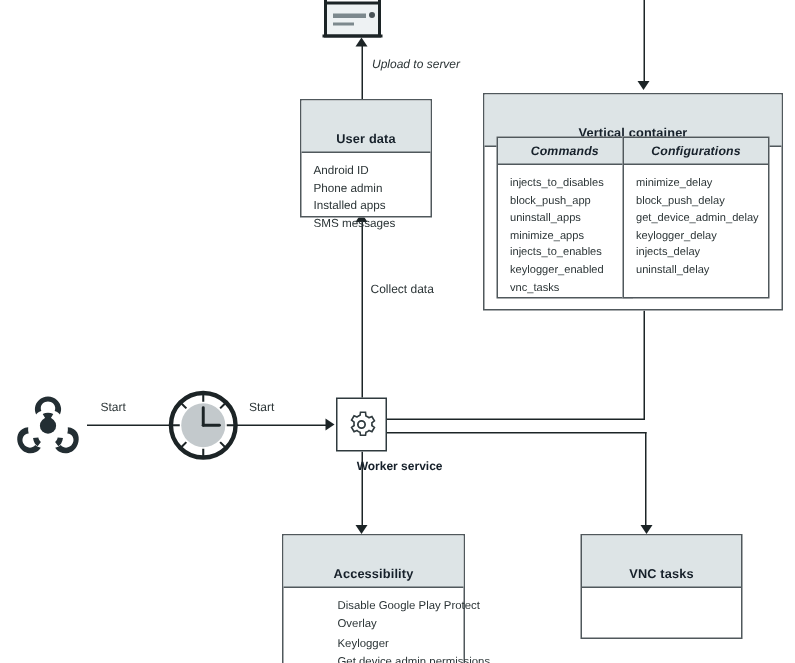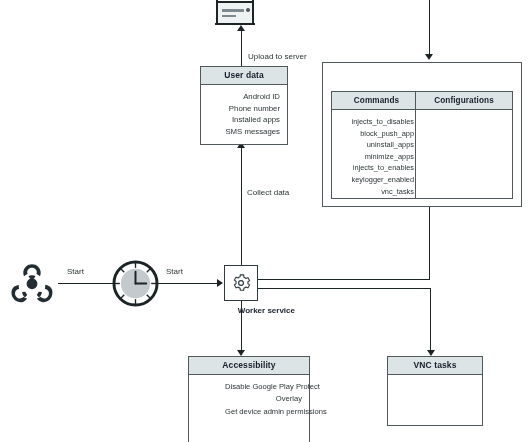--- a/index.html
+++ b/index.html
@@ -17,55 +17,54 @@
     border:1px solid #50585c;
     box-sizing:border-box;
   }
   .box-hdr{
     background:#dde4e6;
     border-bottom:1px solid #50585c;
     text-align:center;
     font-size:8.5px;
     font-weight:bold;
     letter-spacing:.1px;
-    padding:3px 2px 4px 2px;
+    padding:20px 2px 4px 2px;
     color:#16202a;
   }
   .box-body{
     padding:6px 7px 7px 8px;
   }
   .box-body .li{
     font-size:8.2px;
     line-height:12.4px;
     color:#2b3436;
     white-space:nowrap;
-    text-align:right;
   }
 
   
   #vertical-container{left:322px;top:62px;width:200px;height:145px;}
   #vertical-container > .box-hdr{font-size:8.5px;}
   .vc-inner{position:absolute;top:28px;left:8px;right:8px;bottom:7px;}
   .sub-box{
     position:absolute;top:0;bottom:0;
     background:#ffffff;border:1px solid #50585c;box-sizing:border-box;
   }
   #commands-box{left:0;width:91px;}
   #configurations-box{right:0;width:98px;}
   .sub-box .box-body .li{font-size:7.4px;line-height:11.6px;}
-  .sub-box .box-hdr{font-size:8.2px;padding:4px 1px;}
+  .sub-box .box-hdr{font-size:8.2px;padding:4px 1px;font-style:italic;}
 
   
   #user-data-box{left:200px;top:66px;width:88px;height:79px;}
   #user-data-box .box-body .li{font-size:7.8px;line-height:11.6px;}
 
   #accessibility-box{left:188px;top:356px;width:122px;height:88px;}
   #accessibility-box .box-body .li{font-size:7.6px;line-height:12.4px;padding-left:28px;}
 
-  #vnc-tasks-box{left:387px;top:356px;width:96px;height:70px;}
+  #vnc-tasks-box{left:387px;top:356px;width:108px;height:70px;}
   #vnc-tasks-box .box-body .li{font-size:7.6px;line-height:12.4px;}
 
   
   #worker-service-box{
     position:absolute;left:224px;top:265px;width:34px;height:36px;
     background:#ffffff;border:1px solid #2f3a3e;box-sizing:border-box;
     display:flex;align-items:center;justify-content:center;
   }
   #worker-service-label{
     position:absolute;left:187px;top:306px;width:108px;text-align:right;
@@ -103,21 +102,21 @@
   <div class="ln lnh" style="left:150px;top:283px;width:68px;"></div>
   <div class="arr arr-r" style="left:217px;top:279px;"></div>
   <div class="edge-label" style="left:163px;top:267px;">Start</div>
 
   <div class="ln lnv" style="left:241px;top:147px;height:119px;"></div>
   <div class="arr arr-u" style="left:237px;top:142px;"></div>
   <div class="edge-label" style="left:244px;top:188px;">Collect data</div>
 
   <div class="ln lnv" style="left:241px;top:30px;height:38px;"></div>
   <div class="arr arr-u" style="left:237px;top:25px;"></div>
-  <div class="edge-label" style="left:245px;top:52px;">Upload to server</div>
+  <div class="edge-label" style="left:245px;top:38px;font-style:italic;">Upload to server</div>
 
   <div class="ln lnv" style="left:429px;top:-2px;height:56px;"></div>
   <div class="arr arr-d" style="left:425px;top:54px;"></div>
 
   <div class="ln lnh" style="left:258px;top:279px;width:172px;"></div>
   <div class="ln lnv" style="left:429px;top:207px;height:73px;"></div>
 
   <div class="ln lnh" style="left:258px;top:288px;width:173px;"></div>
   <div class="ln lnv" style="left:430px;top:288px;height:62px;"></div>
   <div class="arr arr-d" style="left:427px;top:350px;"></div>
@@ -170,54 +169,64 @@
       <path d="M12 8.4a3.6 3.6 0 1 0 0 7.2 3.6 3.6 0 0 0 0-7.2zm0 5.8a2.2 2.2 0 1 1 0-4.4 2.2 2.2 0 0 1 0 4.4z" fill="#2f3a3e"></path>
       <path d="M20.3 13.4c.05-.45.08-.92.08-1.4s-.03-.95-.08-1.4l2.02-1.5-2-3.46-2.36.95a8.1 8.1 0 0 0-2.42-1.4L15.2 2.2h-4L10.84 4.6c-.88.33-1.7.8-2.42 1.4L6.06 5.06l-2 3.46 2.02 1.5c-.05.45-.08.92-.08 1.4s.03.95.08 1.4l-2.02 1.5 2 3.46 2.36-.95c.72.6 1.54 1.07 2.42 1.4l.36 2.4h4l.36-2.4a8.1 8.1 0 0 0 2.42-1.4l2.36.95 2-3.46-2.02-1.5z" fill="none" stroke="#2f3a3e" stroke-width="1.3"></path>
     </svg>
   </div>
   <div id="worker-service-label">Worker service</div>
 
   <div class="box" id="user-data-box">
     <div class="box-hdr">User data</div>
     <div class="box-body">
       <div class="li">Android ID</div>
-      <div class="li">Phone number</div>
+      <div class="li">Phone admin</div>
       <div class="li">Installed apps</div>
       <div class="li">SMS messages</div>
     </div>
   </div>
 
   <div class="box" id="vertical-container">
+    <div class="box-hdr">Vertical container</div>
     <div class="vc-inner">
 
       <div class="sub-box" id="commands-box">
         <div class="box-hdr">Commands</div>
         <div class="box-body">
           <div class="li">injects_to_disables</div>
           <div class="li">block_push_app</div>
           <div class="li">uninstall_apps</div>
           <div class="li">minimize_apps</div>
           <div class="li">injects_to_enables</div>
           <div class="li">keylogger_enabled</div>
           <div class="li">vnc_tasks</div>
         </div>
       </div>
 
       <div class="sub-box" id="configurations-box">
         <div class="box-hdr">Configurations</div>
+        <div class="box-body">
+          <div class="li">minimize_delay</div>
+          <div class="li">block_push_delay</div>
+          <div class="li">get_device_admin_delay</div>
+          <div class="li">keylogger_delay</div>
+          <div class="li">injects_delay</div>
+          <div class="li">uninstall_delay</div>
+        </div>
       </div>
 
     </div>
   </div>
 
   <div class="box" id="accessibility-box">
     <div class="box-hdr">Accessibility</div>
     <div class="box-body">
       <div class="li">Disable Google Play Protect</div>
       <div class="li">Overlay</div>
+      <div class="li">Keylogger</div>
       <div class="li">Get device admin permissions</div>
     </div>
   </div>
 
   <div class="box" id="vnc-tasks-box">
     <div class="box-hdr">VNC tasks</div>
   </div>
 
 </div>
 

